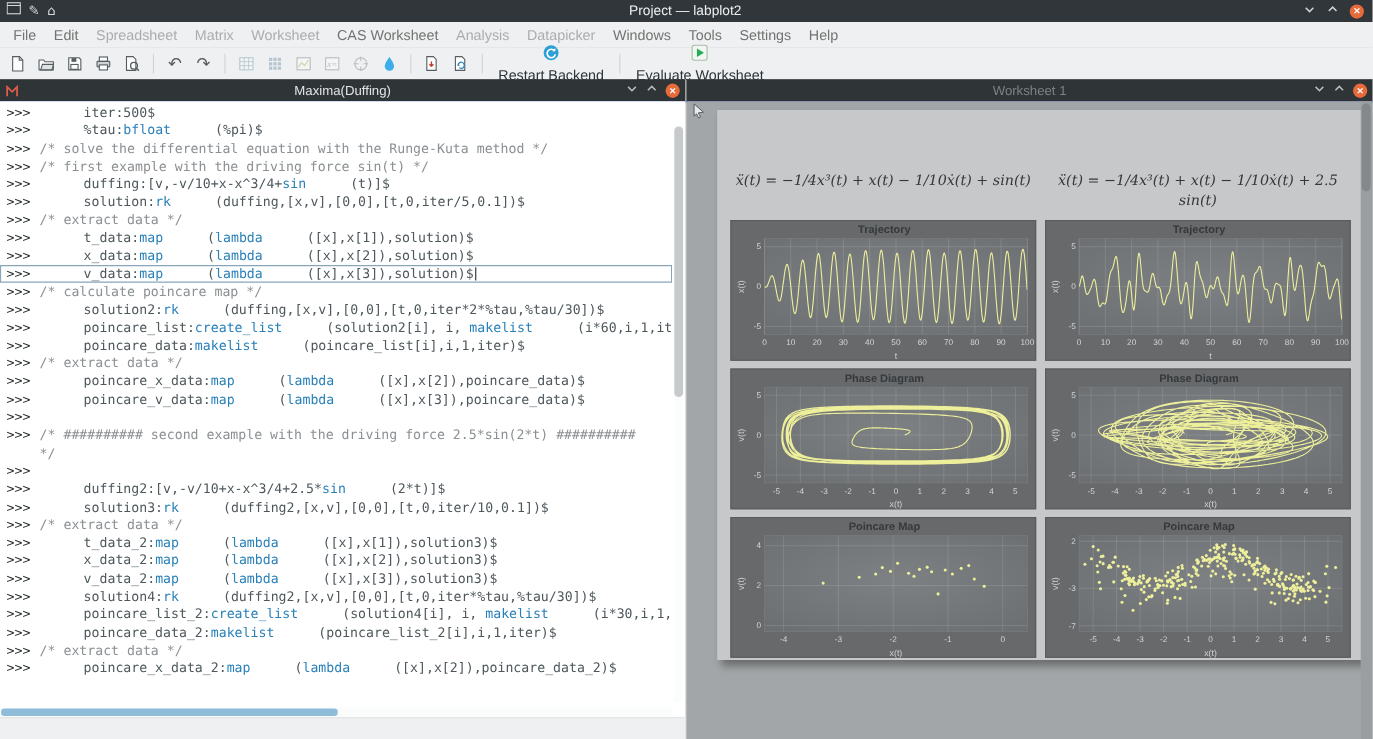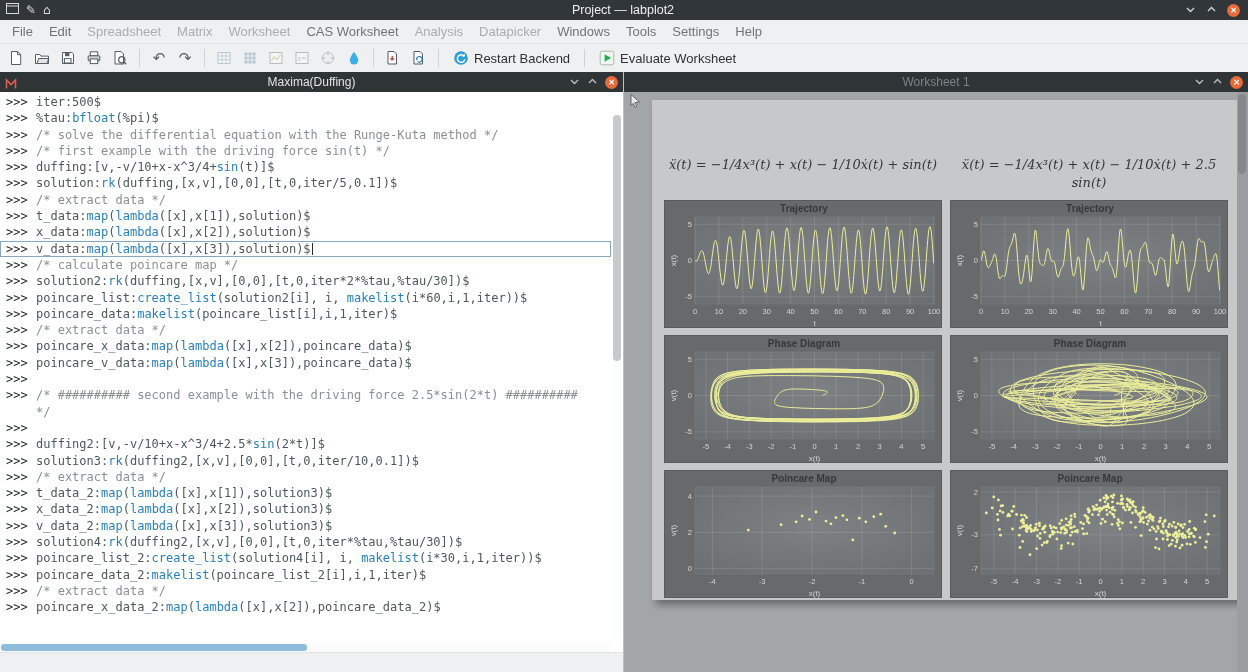--- a/index.html
+++ b/index.html
@@ -20,21 +20,21 @@
   .menubar{height:23px;display:flex;align-items:center;padding-left:4px;background:#eff0f1;
        border-bottom:1px solid #e2e3e5;font-size:13px;}
   .menu-item{padding:2px 8px;color:#737373;}
   .menu-item.disabled{color:#a9adb0;}
 
   
   .toolbar{height:28px;display:flex;align-items:center;gap:2px;padding-left:4px;background:#eff0f1;
        border-bottom:1px solid #d4d6d8;}
   .tb-btn{width:24px;height:24px;display:flex;align-items:center;justify-content:center;border-radius:3px;}
   .tb-btn.disabled{opacity:.35;}
-  .tb-labeled{display:flex;align-items:center;gap:5px;padding:2px 7px;font-size:13px;color:#2e3336;}
+  .tb-labeled{display:flex;align-items:center;gap:5px;padding:2px 7px;font-size:13px;color:#2e3336;flex-direction:column;}
   .tb-sep{width:1px;height:18px;background:#d0d2d4;margin:0 5px;}
   .tb-ic{display:flex;align-items:center;justify-content:center;}
   .glyph{font-family:"DejaVu Sans",sans-serif;font-size:15px;color:#565c60;line-height:16px;}
 
   
   .main{position:absolute;top:72px;left:0;right:0;bottom:0;display:flex;}
   .pane{position:relative;}
   .left-pane{width:623px;border-right:1px solid #bfc2c4;}
   .right-pane{flex:1;}
   .pane-title{height:20px;background:#2f3437;border-bottom:1px solid #1d4ed8;position:relative;}
@@ -43,21 +43,21 @@
   .pt-text.inactive{color:#7d8286;}
   .pt-controls{position:absolute;right:5px;top:0;height:20px;display:flex;align-items:center;gap:7px;z-index:2;}
   .pt-icon-left{position:absolute;left:5px;top:4px;z-index:2;}
 
   
   .console-wrap{position:absolute;top:20px;left:0;right:0;bottom:0;background:#ffffff;}
   .console{position:absolute;top:2px;left:0;right:12px;bottom:30px;overflow:hidden;
        font-family:"DejaVu Sans Mono",monospace;font-size:12px;}
   .cline{height:16.3px;line-height:16.3px;white-space:pre;padding-left:6px;}
   .prompt{display:inline-block;width:30px;color:#272c2f;}
-  .sg-d{color:#4e585c;}
+  .sg-d{color:#4e585c;margin-left:40px;}
   .sg-k{color:#2980b9;}
   .sg-c{color:#8b9093;}
   .cline.focus{box-shadow:inset 0 0 0 1px #87a6bb;}
   .caret{display:inline-block;width:1px;height:12px;background:#23282b;vertical-align:-2px;margin-left:1px;}
   .vscroll{position:absolute;top:23px;right:2px;width:8px;bottom:34px;background:#fbfcfc;}
   .vscroll .handle{position:absolute;top:0;left:0;width:8px;height:47%;border-radius:4px;background:#c6cacc;}
   .hscroll{position:absolute;left:0;right:12px;bottom:20px;height:9px;background:#fbfcfc;}
   .hscroll .handle{position:absolute;left:1px;top:1px;height:7px;width:50%;border-radius:3px;background:#8fbcd9;}
   .console-footer{position:absolute;left:0;right:0;bottom:0;height:19px;background:#eff0f1;border-top:1px solid #e2e3e5;}
 

